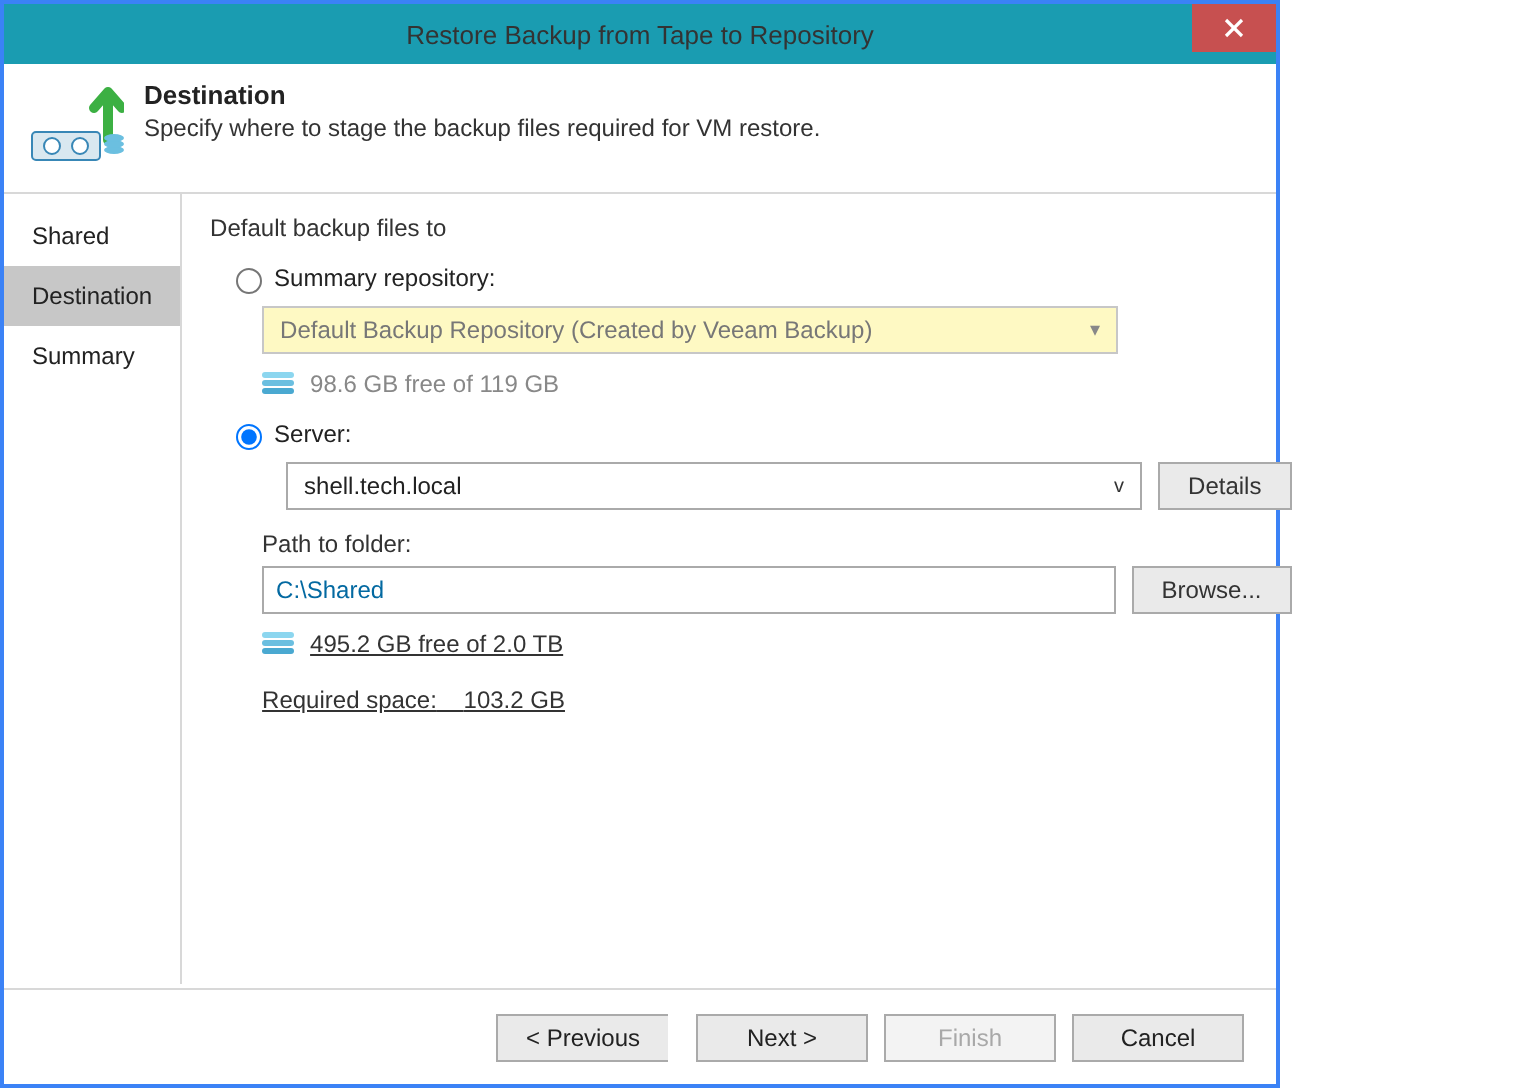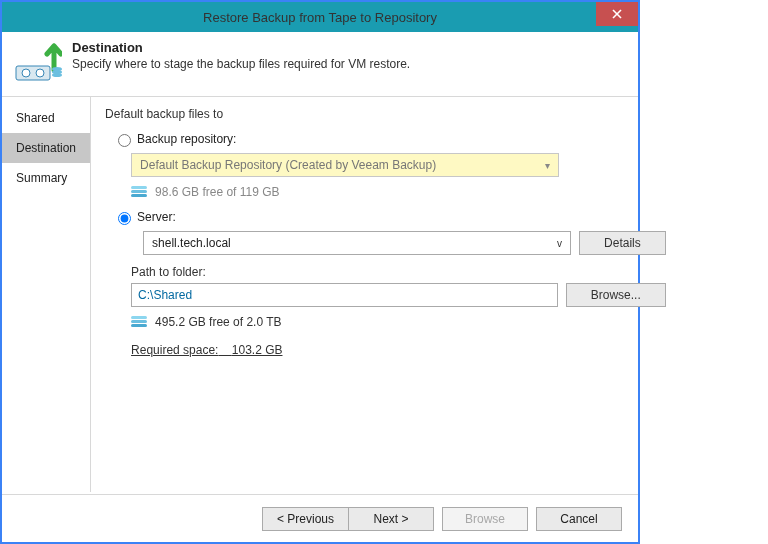--- a/index.html
+++ b/index.html
@@ -24,28 +24,28 @@
   .option label { color: #222; }
   .dropdown { width: 428px; height: 24px; border: 1px solid #c7c7c7; background: #fef9c3; display: flex; align-items: center; padding: 0 8px; margin-left: 26px; position: relative; color: #777; }
   .dropdown .arrow { position: absolute; right: 8px; color: #888; font-size: 10px; }
   .dropdown.enabled { background: #fff; color: #222; border-color: #aaa; }
   .free-row { display: flex; align-items: center; margin: 8px 0 10px 26px; color: #888; }
   .free-row.enabled { color: #333; }
   .disk-ico { width: 16px; height: 12px; margin-right: 8px; display: inline-block; }
   .disk-stack { width: 14px; }
   .disk-slice { height: 3px; border-radius: 2px; margin-bottom: 1px; }
   .row-inline { display: flex; align-items: center; margin-left: 26px; }
-  .btn-small { height: 24px; border: 1px solid #aaa; background: #eaeaea; padding: 0 24px; margin-left: 8px; cursor: pointer; display: flex; align-items: center; }
+  .btn-small { height: 24px; border: 1px solid #aaa; background: #eaeaea; padding: 0 14px; margin-left: 8px; cursor: pointer; display: flex; align-items: center; }
   .label-small { margin: 10px 0 4px 26px; color: #333; }
   .text-input { flex: 1; height: 24px; border: 1px solid #aaa; background: #fff; padding: 0 6px; color: #0369a1; }
   .req-row { margin: 14px 0 0 26px; text-decoration: underline; }
   .footer { height: 48px; border-top: 1px solid #d8d8d8; display: flex; align-items: center; justify-content: flex-end; padding-right: 16px; gap: 8px; position: absolute; bottom: 0; left: 0; right: 0; background: #fff; }
   .btn { width: 86px; height: 24px; border: 1px solid #aaa; background: #eaeaea; cursor: pointer; display: flex; align-items: center; justify-content: center; color: #222; }
   .btn.pair-left { border-right: none; margin-right: 0; }
-  .btn.pair-right { margin-left: 0; }
+  .btn.pair-right { margin-left: 14px; }
   .btn.disabled { color: #a8a8a8; cursor: default; background: #f3f3f3; }
   .pair { display: flex; }
 </style>
 </head>
 <body>
 
 <div class="window">
   <div class="titlebar">
     <span class="titlebar-text">Restore Backup from Tape to Repository</span>
     <div class="close-btn">
@@ -81,21 +81,21 @@
       <div class="sidebar-item">Shared</div>
       <div class="sidebar-item active">Destination</div>
       <div class="sidebar-item">Summary</div>
     </div>
 
     <div class="content">
       <div class="section-title">Default backup files to</div>
 
       <div class="option">
         <input type="radio" name="dest" style="">
-        <label>Backup repository:</label>
+        <label>Summary repository:</label>
       </div>
       <div class="dropdown">
         <span>Default Backup Repository (Created by Veeam Backup)</span>
         <span class="arrow">▾</span>
       </div>
       <div class="free-row">
         <span class="disk-ico">
           <span class="disk-stack">
             <div class="disk-slice" style="background:#8cd6ef"></div>
             <div class="disk-slice" style="background:#6bbfe0"></div>
@@ -120,21 +120,21 @@
       </div>
 
       <div class="label-small">Path to folder:</div>
       <div class="row-inline">
         <input class="text-input" value="C:\Shared" style="">
         <div class="btn-small">
             <span>Browse...</span>
           </div>
       </div>
 
-      <div class="free-row enabled" style="margin-left:26px;">
+      <div class="free-row enabled" style="margin-left:26px;text-decoration:underline;">
         <span class="disk-ico">
           <span class="disk-stack">
             <div class="disk-slice" style="background:#8cd6ef"></div>
             <div class="disk-slice" style="background:#6bbfe0"></div>
             <div class="disk-slice" style="background:#4aa9d1"></div>
           </span>
         </span>
         <span>495.2 GB free of 2.0 TB</span>
       </div>
 
@@ -148,19 +148,19 @@
   <div class="footer">
     <div class="pair">
       <div class="btn pair-left">
           <span>&lt; Previous</span>
         </div>
       <div class="btn pair-right">
           <span>Next &gt;</span>
         </div>
     </div>
     <div class="btn disabled">
-        <span>Browse</span>
+        <span>Finish</span>
       </div>
     <div class="btn">
         <span>Cancel</span>
       </div>
   </div>
 </div>
 
 </body></html>

